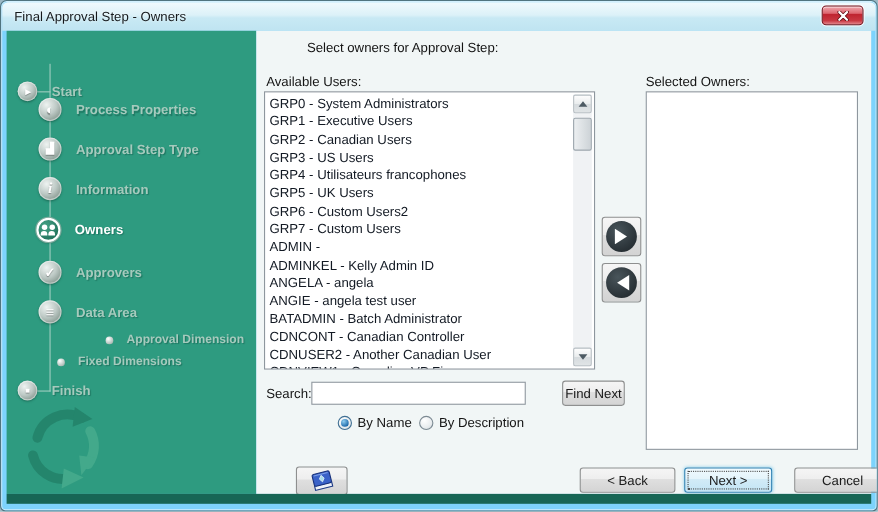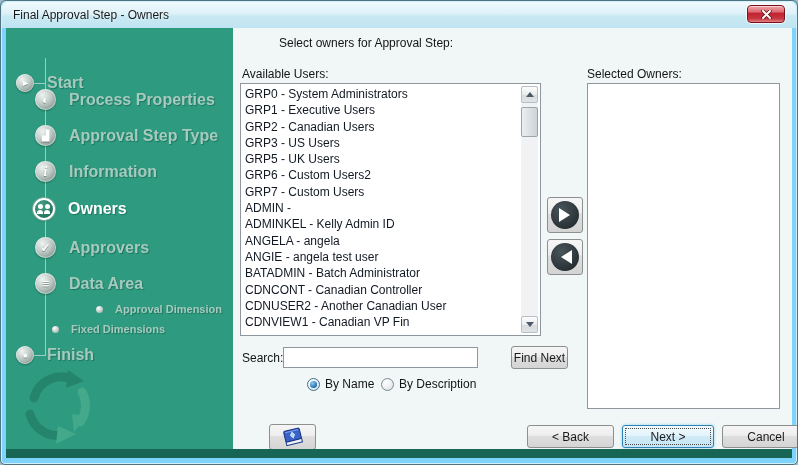--- a/index.html
+++ b/index.html
@@ -38,21 +38,21 @@
   .icon-ast::before{content:"▟";font-size:10px;}
   .icon-info::before{content:"i";font-family:"Liberation Serif",serif;font-style:italic;font-weight:bold;font-size:14px;}
   .icon-approvers::before{content:"✓";font-weight:bold;font-size:12px;}
   .icon-data::before{content:"≡";font-weight:bold;font-size:13px;}
   .icon-finish::before{content:"■";font-size:7px;}
   .icon-people{position:relative;width:14px;height:10px;}
   .icon-people::before{content:"";position:absolute;left:1px;top:0;width:5px;height:5px;border-radius:50%;
     background:#fff;box-shadow:7px 0 0 #fff;}
   .icon-people::after{content:"";position:absolute;left:0;bottom:0;width:6px;height:4px;
     border-radius:3px 3px 0 0;background:#fff;box-shadow:7px 0 0 #fff;}
-  .slabel{font-weight:bold;font-size:16px;color:#a6cabd;text-shadow:1px 1px 1px rgba(8,66,52,.4);
+  .slabel{font-weight:bold;font-size:12px;color:#a6cabd;text-shadow:1px 1px 1px rgba(8,66,52,.4);
     margin-left:13px;white-space:nowrap;}
   .step.active .slabel{color:#fff;}
   .step.sub .slabel{font-size:11px;margin-left:12px;}
   .bullet{width:7px;height:7px;border-radius:50%;flex:none;
     background:radial-gradient(circle at 35% 30%,#fff,#bcc8c4 60%,#8c9d96);}
   .s0{left:10px;top:46px;} .s1{left:29px;top:61px;} .s2{left:29px;top:97px;}
   .s3{left:29px;top:133px;} .s4{left:27px;top:170px;} .s5{left:29px;top:209px;}
   .s6{left:29px;top:245px;} .s7{left:46px;top:275px;padding-left:44px;} .s8{left:46px;top:295px;}
   .s9{left:10px;top:318px;}
   .swirl{position:absolute;left:8px;top:336px;opacity:.9;}
@@ -96,21 +96,21 @@
   .radio-opt{position:absolute;display:flex;align-items:center;gap:5px;}
   .ro-1{left:74px;} .ro-2{left:148px;}
   .radio{width:13px;height:13px;border-radius:50%;border:1px solid #7c8a93;flex:none;
     background:radial-gradient(circle at 35% 30%,#fff,#e9edef 60%,#ced5d9);display:flex;align-items:center;justify-content:center;}
   .radio.on{border-color:#3f6f93;}
   .radio.on::before{content:"";width:7px;height:7px;border-radius:50%;
     background:radial-gradient(circle at 35% 30%,#8ecdf0,#1b67a8 75%);}
   
   .help-btn{position:absolute;left:8px;top:396px;width:47px;height:26px;}
   .back-btn{position:absolute;left:266px;top:397px;width:87px;height:23px;}
-  .next-btn{position:absolute;left:361px;top:397px;width:92px;height:23px;border:1px solid #3082b4;
+  .next-btn{position:absolute;left:361px;top:397px;width:80px;height:23px;border:1px solid #3082b4;
     background:linear-gradient(to bottom,#f0fafe,#e4f4fb 45%,#d2ebf7 46%,#c3e5f5);
     box-shadow:0 0 3px #8cd0ec;outline:1px dotted #4a4a4a;outline-offset:-4px;}
   .cancel-btn{position:absolute;left:461px;top:397px;width:88px;height:23px;}
 </style>
 </head>
 <body>
 
 <div class="window">
 
   <div class="titlebar">
@@ -187,20 +187,21 @@
     <span class="lbl" style="left:9px;top:8px;margin-left:37px;">Select owners for Approval Step:</span>
 
     <span class="lbl" style="left:9px;top:39px;">Available Users:</span>
     <div class="listbox lb-avail">
       <div class="list-body">
 
       <div class="list-row">GRP0 - System Administrators</div>
           <div class="list-row">GRP1 - Executive Users</div>
           <div class="list-row">GRP2 - Canadian Users</div>
           <div class="list-row">GRP3 - US Users</div>
+          <div class="list-row">GRP4 - Utilisateurs francophones</div>
           <div class="list-row">GRP5 - UK Users</div>
           <div class="list-row">GRP6 - Custom Users2</div>
           <div class="list-row">GRP7 - Custom Users</div>
           <div class="list-row">ADMIN -</div>
           <div class="list-row">ADMINKEL - Kelly Admin ID</div>
           <div class="list-row">ANGELA - angela</div>
           <div class="list-row">ANGIE - angela test user</div>
           <div class="list-row">BATADMIN - Batch Administrator</div>
           <div class="list-row">CDNCONT - Canadian Controller</div>
           <div class="list-row">CDNUSER2 - Another Canadian User</div>

